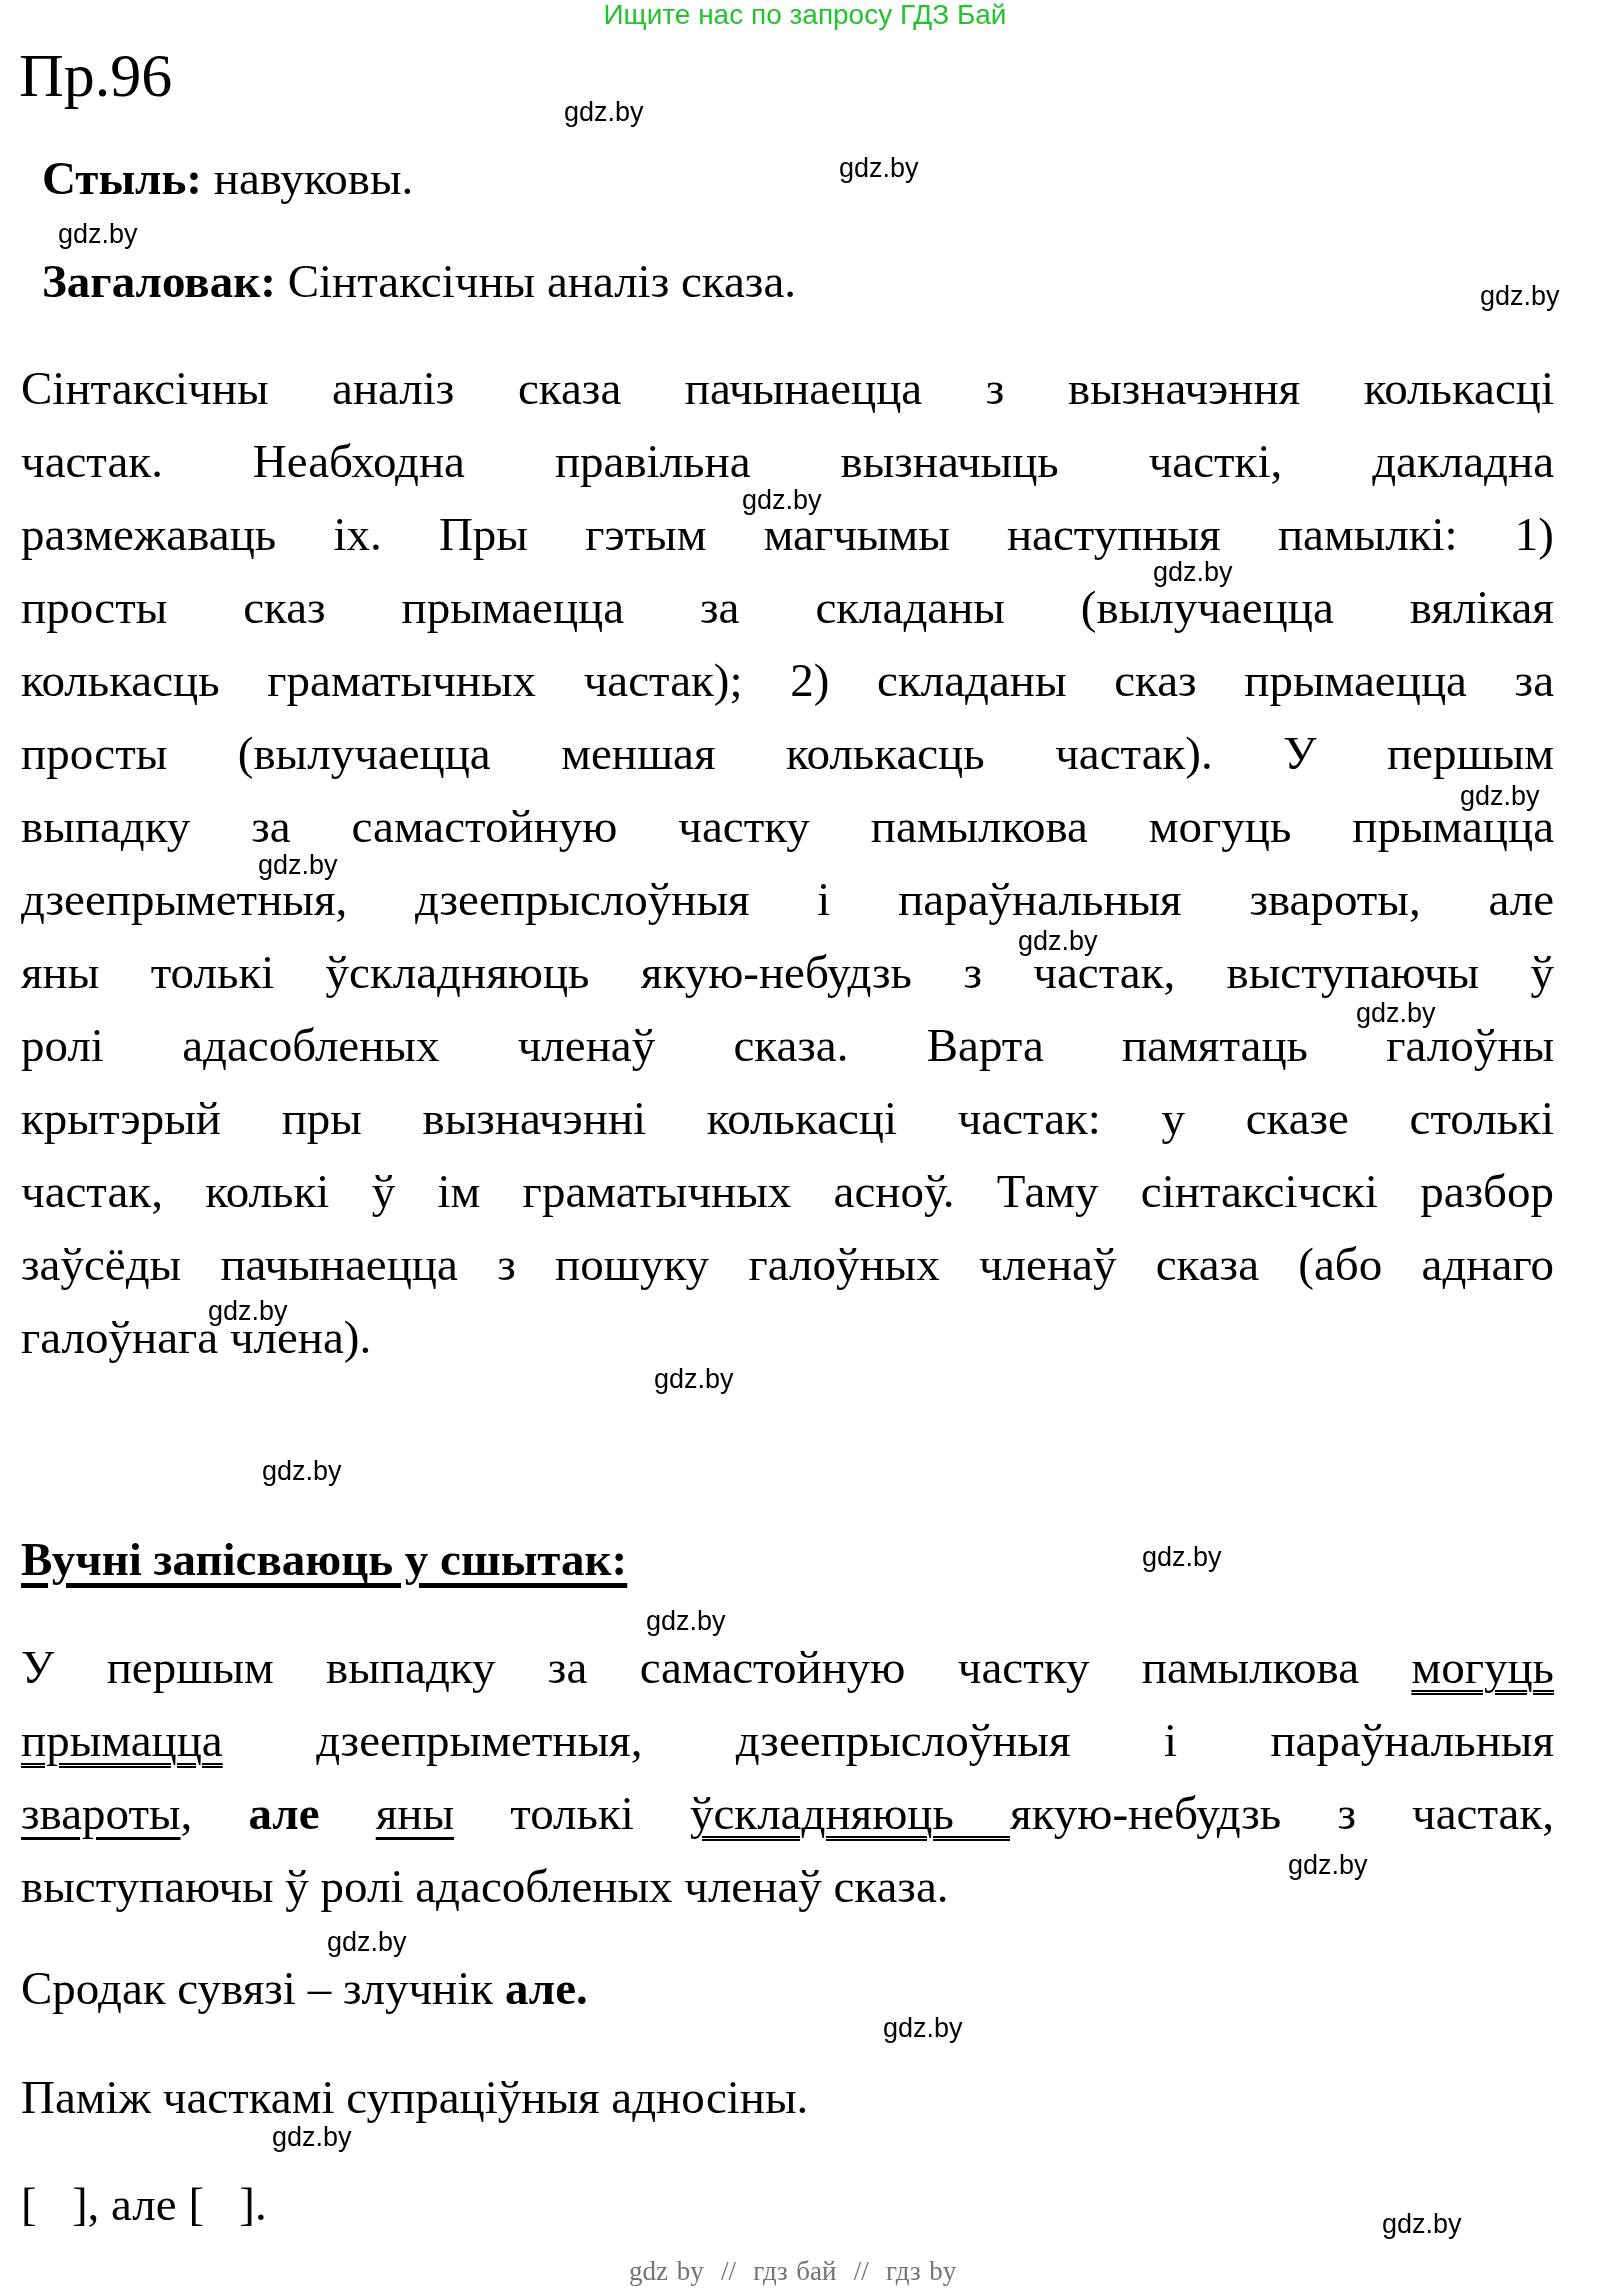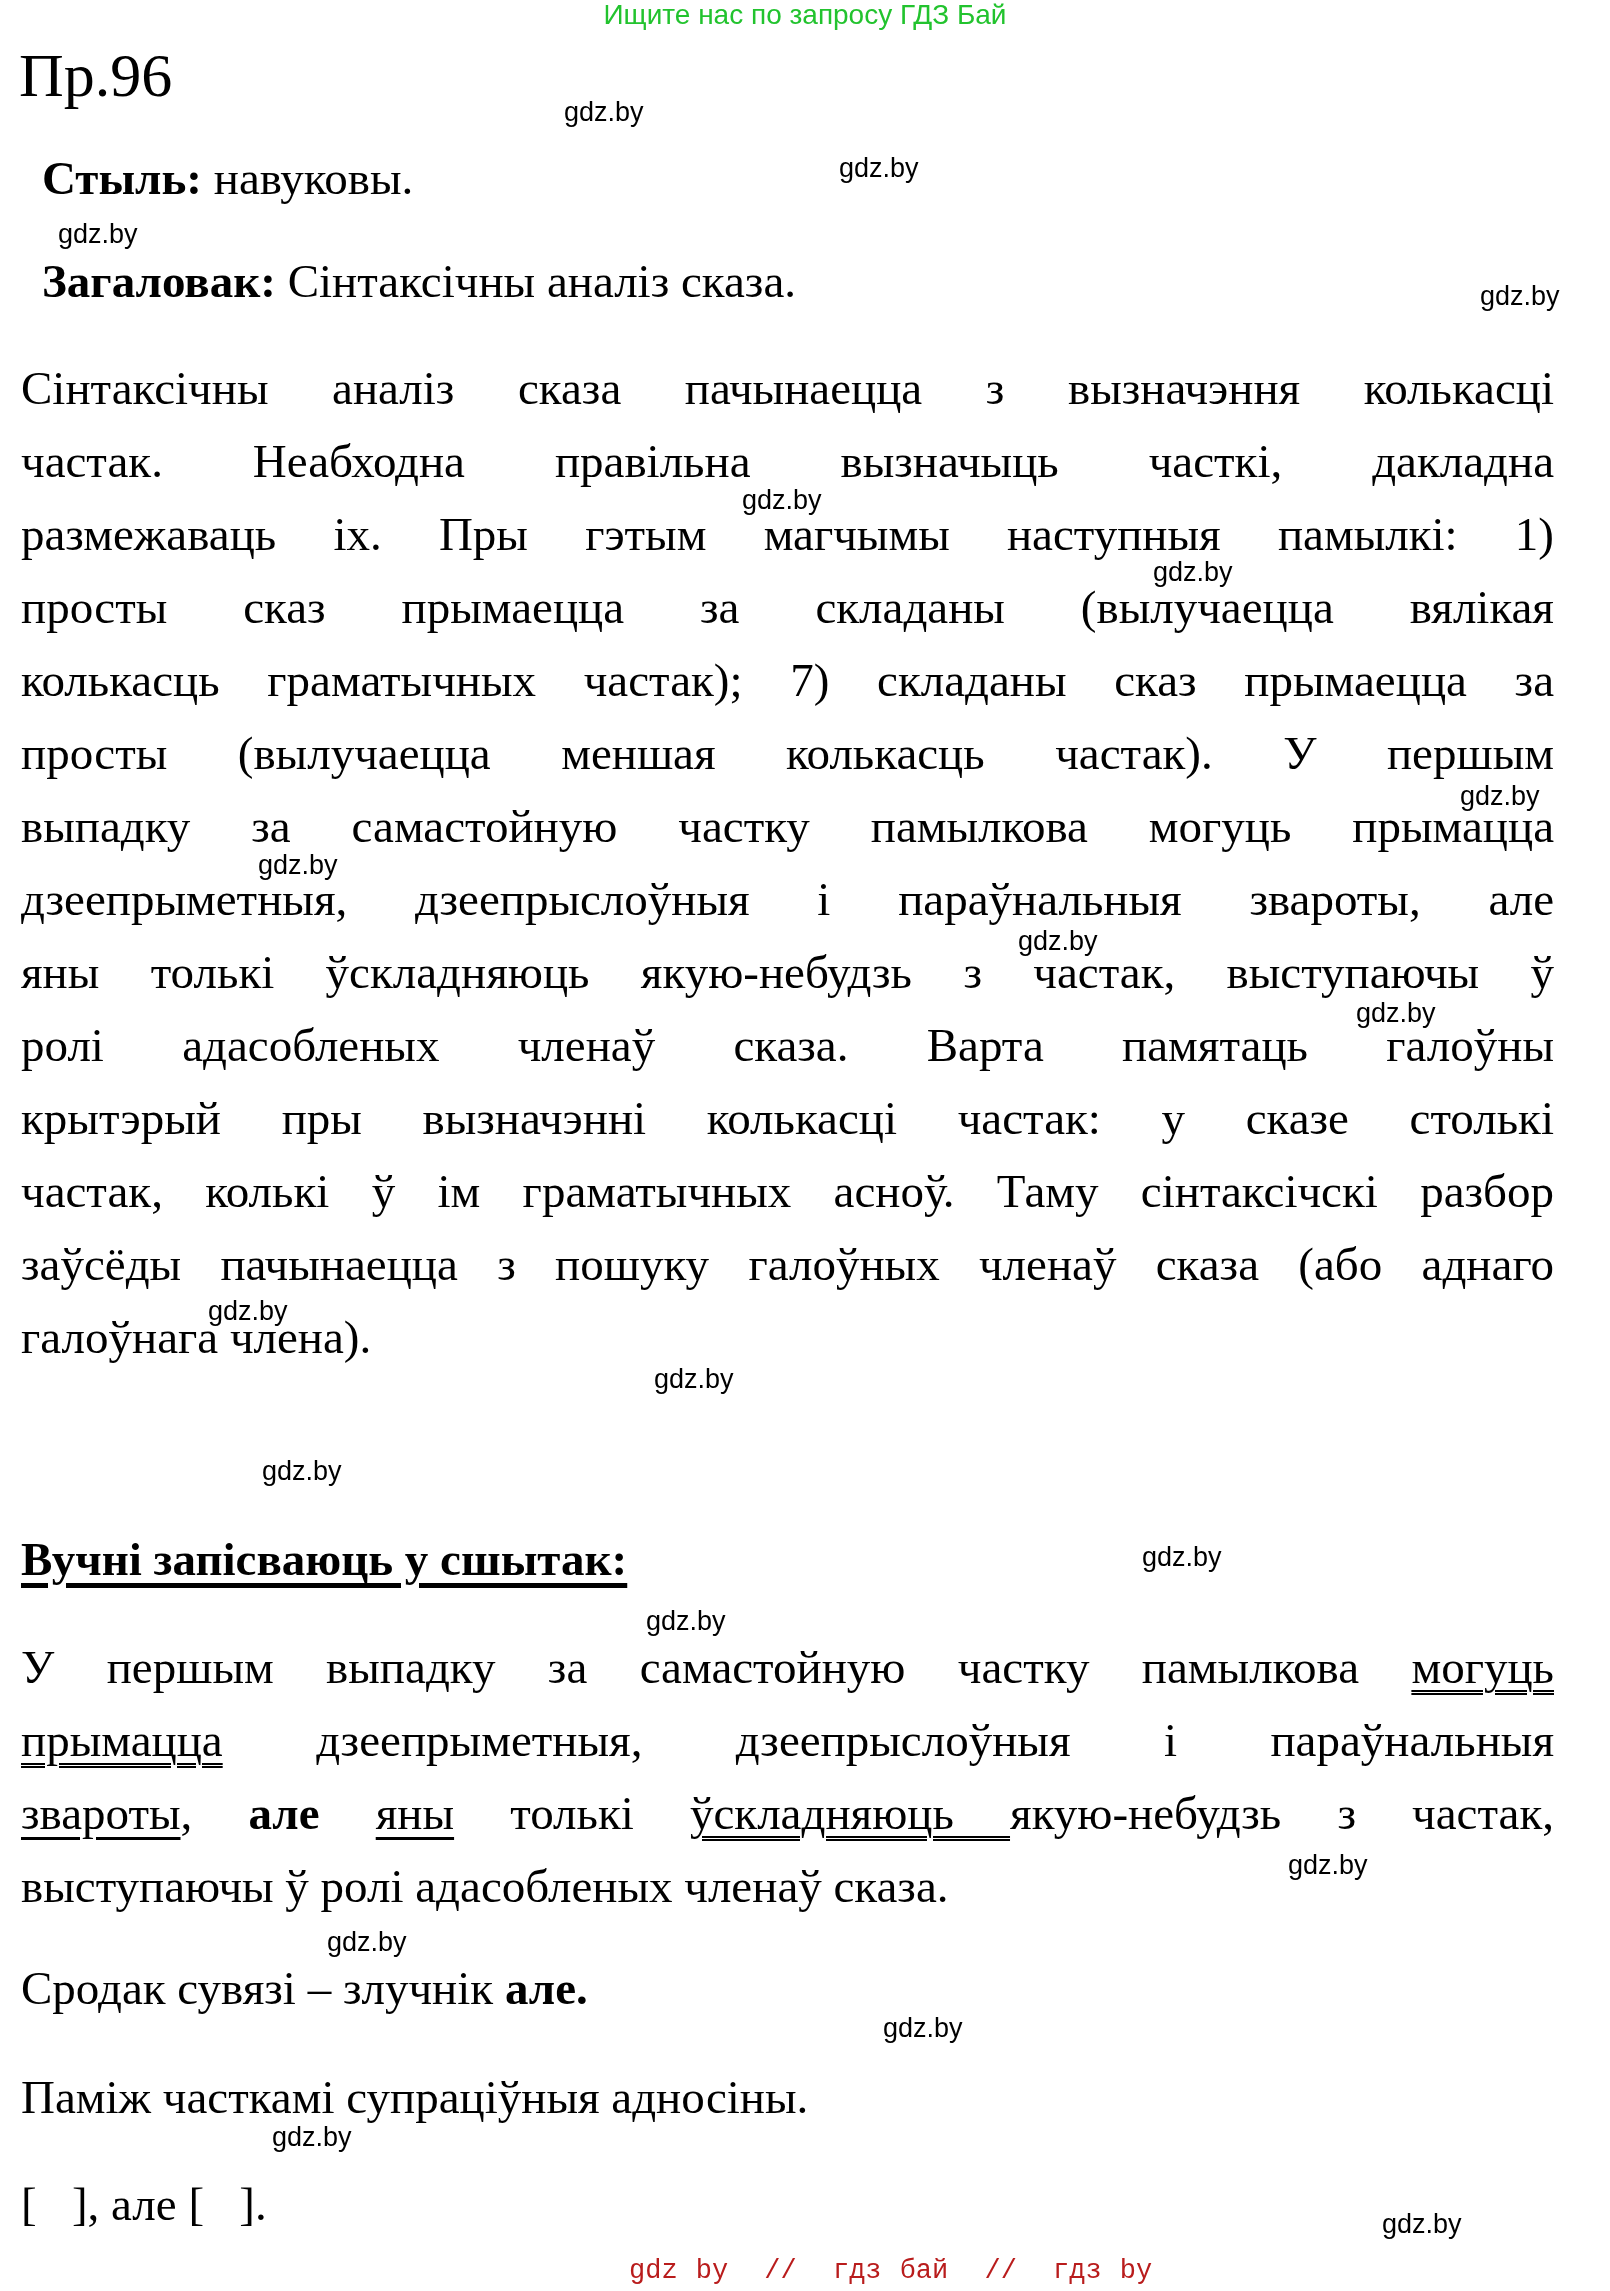--- a/index.html
+++ b/index.html
@@ -27,22 +27,22 @@
   .section-head {
     left: 21px; top: 1530px; font-size: 47px; line-height: 58px; font-weight: bold;
     text-decoration: underline; text-decoration-thickness: 4.7px; text-underline-offset: 7.5px;
     white-space: nowrap;
   }
   .u1 { text-decoration: underline; text-decoration-thickness: 2.8px; text-underline-offset: 7.5px; }
   .u2 { text-decoration: underline double; text-decoration-thickness: 1.9px; text-underline-offset: 6.6px; }
   .bold { font-weight: bold; }
   .single { left: 21px; font-size: 47px; line-height: 58px; white-space: nowrap; }
   .footer {
-    position: absolute; left: 629px; top: 2256px; font-family: Liberation Mono, monospace;
-    font-size: 27px; color: #b91c1c; white-space: nowrap; word-spacing: 1.9px;
+    position: absolute; left: 629px; top: 2256px; font-family: Liberation Serif, serif;
+    font-size: 27px; color: #737373; white-space: nowrap; word-spacing: 1.9px;
   }
 </style>
 </head>
 <body>
 
 <div class="top-banner">Ищите нас по запросу ГДЗ Бай</div>
 
 <div class="abs serif title">Пр.96</div>
 
 <div class="abs serif meta-line" style="top:149px;">
@@ -51,21 +51,21 @@
 
 <div class="abs serif meta-line" style="top:252px;">
   <b>Загаловак:</b><span> Сінтаксічны аналіз сказа.</span>
 </div>
 
 <div class="para serif" style="top:352px;">
   <span class="ln">Сінтаксічны аналіз сказа пачынаецца з вызначэння колькасці</span>
   <span class="ln">частак. Неабходна правільна вызначыць часткі, дакладна</span>
   <span class="ln">размежаваць іх. Пры гэтым магчымы наступныя памылкі: 1)</span>
   <span class="ln">просты сказ прымаецца за складаны (вылучаецца вялікая</span>
-  <span class="ln">колькасць граматычных частак); 7) складаны сказ прымаецца за</span>
+  <span class="ln">колькасць граматычных частак); 2) складаны сказ прымаецца за</span>
   <span class="ln">просты (вылучаецца меншая колькасць частак). У першым</span>
   <span class="ln">выпадку за самастойную частку памылкова могуць прымацца</span>
   <span class="ln">дзеепрыметныя, дзеепрыслоўныя і параўнальныя звароты, але</span>
   <span class="ln">яны толькі ўскладняюць якую-небудзь з частак, выступаючы ў</span>
   <span class="ln">ролі адасобленых членаў сказа. Варта памятаць галоўны</span>
   <span class="ln">крытэрый пры вызначэнні колькасці частак: у сказе столькі</span>
   <span class="ln">частак, колькі ў ім граматычных асноў. Таму сінтаксічскі разбор</span>
   <span class="ln">заўсёды пачынаецца з пошуку галоўных членаў сказа (або аднаго</span>
   <span class="ln last">галоўнага члена).</span>
 </div>

